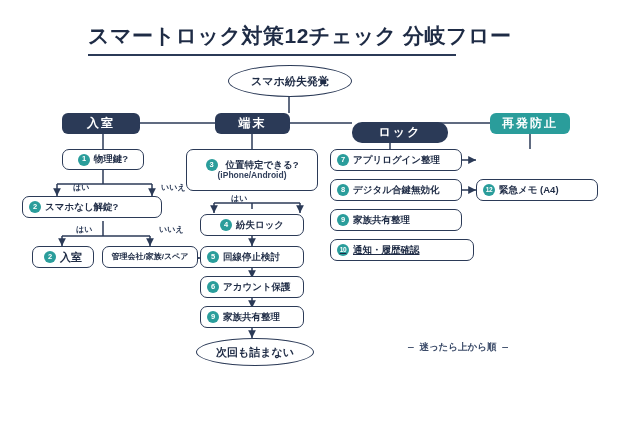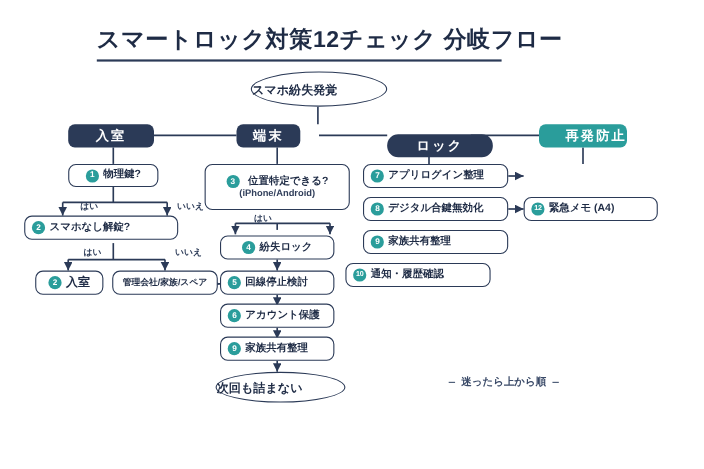--- a/index.html
+++ b/index.html
@@ -65,30 +65,30 @@
   .pill {
     position: absolute;
     height: 21px;
     border-radius: 6px;
     background: #2b3a57;
     color: #ffffff;
     display: flex; align-items: center; justify-content: center;
     font-size: 12px; font-weight: bold;
     letter-spacing: 2px;
   }
-  .pill.accent { background: #2a9d9b; justify-content: flex-end; }
+  .pill.accent { background: #2a9d9b; }
 
   
   .oval {
     position: absolute;
     border: 1.6px solid #2b3a57;
     border-radius: 50%;
     background: #ffffff;
     color: #1e2b45;
-    display: flex; align-items: center; 
+    display: flex; align-items: center; justify-content: center;
     font-size: 11px; font-weight: bold;
     white-space: nowrap;
   }
 
   
   .elabel {
     position: absolute;
     font-size: 8px; font-weight: bold; color: #2b3a57;
     white-space: nowrap;
     padding-left: 33px;
@@ -162,21 +162,21 @@
     </g>
   </svg>
 
   <div class="oval" style="left:228px; top:65px; width:124px; height:32px;">
     <span>スマホ紛失発覚</span>
   </div>
 
   <div class="pill" style="left:62px; top:113px; width:78px;">
     <span>入室</span>
   </div>
-  <div class="pill" style="left:215px; top:113px; width:58px;">
+  <div class="pill" style="left:215px; top:113px; width:75px;">
     <span>端末</span>
   </div>
   <div class="pill" style="left:352px; top:122px; width:96px;border-radius:10px;">
     <span>ロック</span>
   </div>
   <div class="pill accent" style="left:490px; top:113px; width:80px;">
     <span>再発防止</span>
   </div>
 
   <div class="node center" style="left:62px; top:149px; width:82px; height:21px;">
@@ -238,21 +238,21 @@
   <div class="node" style="left:330px; top:179px; width:132px; height:22px;">
     <span class="badge">8</span>
     <span class="lbl">デジタル合鍵無効化</span>
   </div>
 
   <div class="node" style="left:330px; top:209px; width:132px; height:22px;">
     <span class="badge">9</span>
     <span class="lbl">家族共有整理</span>
   </div>
 
-  <div class="node" style="left:314px; top:239px; width:132px; height:22px;">
+  <div class="node" style="left:330px; top:239px; width:144px; height:22px;text-decoration:underline;">
     <span class="badge wide">10</span>
     <span class="lbl">通知・履歴確認</span>
   </div>
 
 
   <div class="node" style="left:476px; top:179px; width:122px; height:22px;">
     <span class="badge wide">12</span>
     <span class="lbl">緊急メモ (A4)</span>
   </div>
 

